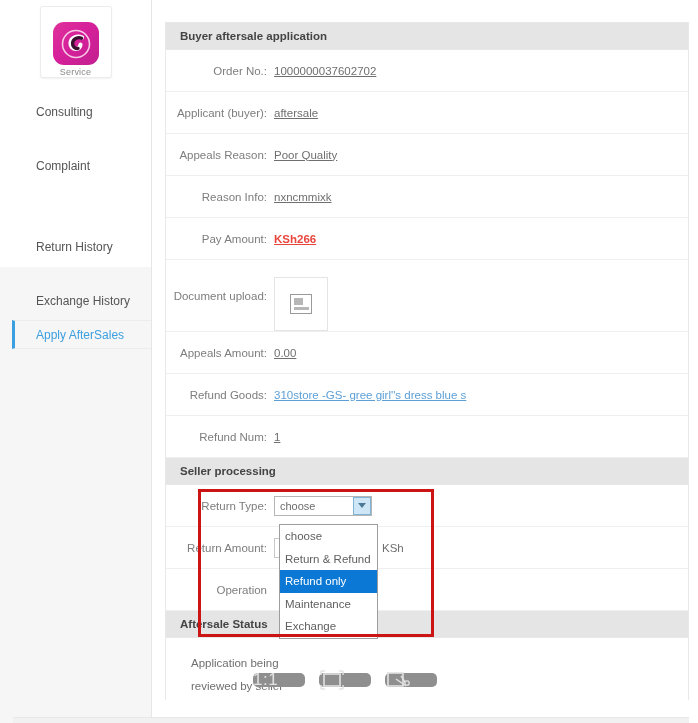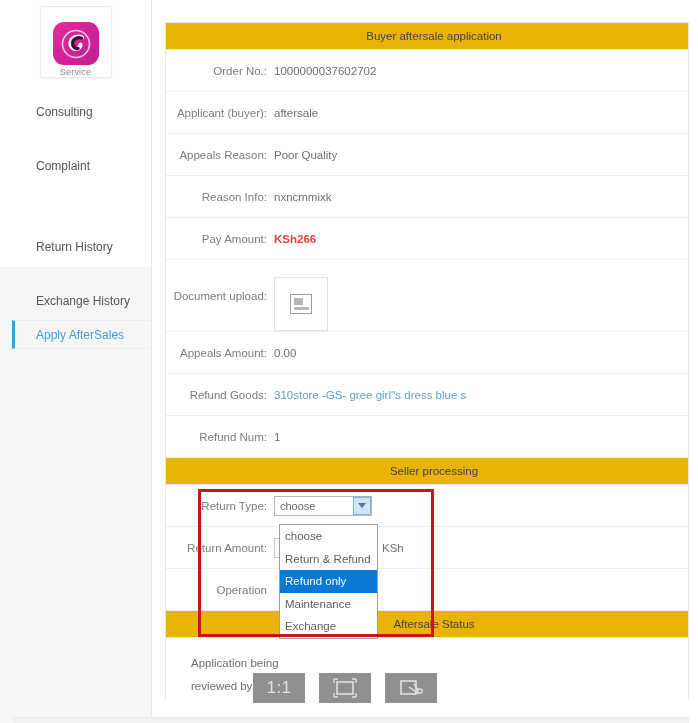--- a/index.html
+++ b/index.html
@@ -92,49 +92,49 @@
     padding: 0;
     position: relative;
   }
   .panel {
     margin: 22px 9px 0 13px;
     border: 1px solid #e8e8e8;
     border-bottom: none;
     background: #fff;
   }
   .section-head {
-    background: #eab308;
+    background: #e5e5e5;
     border-bottom: 1px solid #e8e8e8;
     height: 27px;
     display: flex;
     align-items: center;
     padding-left: 14px;
     font-size: 11.5px;
-    font-weight: normal;
+    font-weight: bold;
     color: #444;
-    justify-content: center;
   }
   .row {
     display: flex;
     align-items: center;
     min-height: 42px;
     border-bottom: 1px solid #efefef;
     padding: 0;
   }
   .row .lbl {
     width: 108px;
     min-width: 108px;
     text-align: right;
     font-size: 11.5px;
     color: #7d7d7d;
     padding-right: 7px;
   }
   .row .val {
     font-size: 11.5px;
     color: #6f6f6f;
+    text-decoration: underline;
   }
   .val.price { color: #e8453c; font-weight: bold; }
   .val.link { color: #5c9fd6; }
   .row.tall { min-height: 72px; align-items: flex-end; }
   .row.tall .lbl { align-self: center; }
 
   .upload-box {
     width: 54px; height: 54px;
     border: 1px solid #e4e4e4;
     display: flex; align-items: center; justify-content: center;
@@ -249,24 +249,24 @@
   
   .float-bar {
     position: absolute;
     left: 253px;
     top: 673px;
     display: flex;
     gap: 14px;
     z-index: 80;
   }
   .fb-btn {
-    width: 52px; height: 30px;
+    width: 52px; height: 14px;
     background: #8f8f8f;
-    border-radius: 0;
-    display: flex; align-items: center; justify-content: center;
+    border-radius: 5px;
+    display: flex; align-items: center; justify-content: flex-start;
     cursor: pointer;
   }
   .fb-btn .ratio {
     color: #e2e2e2;
     font-size: 17px;
     font-family: "Liberation Sans", sans-serif;
     letter-spacing: .5px;
   }
   .fb-btn svg { display: block; }
 

